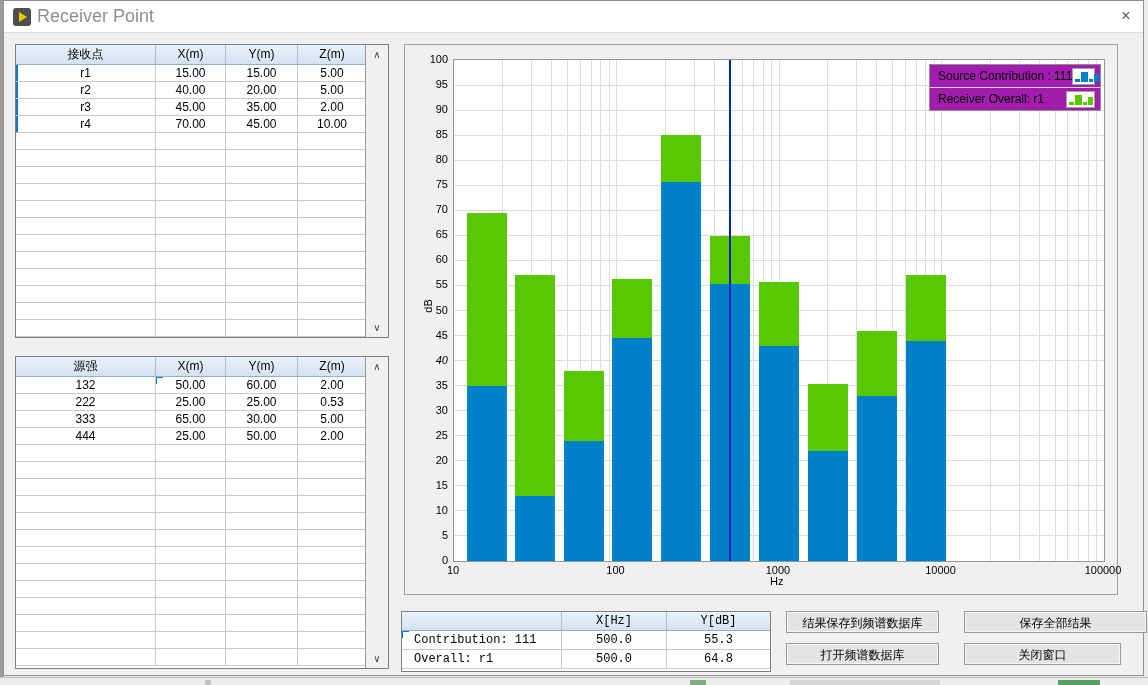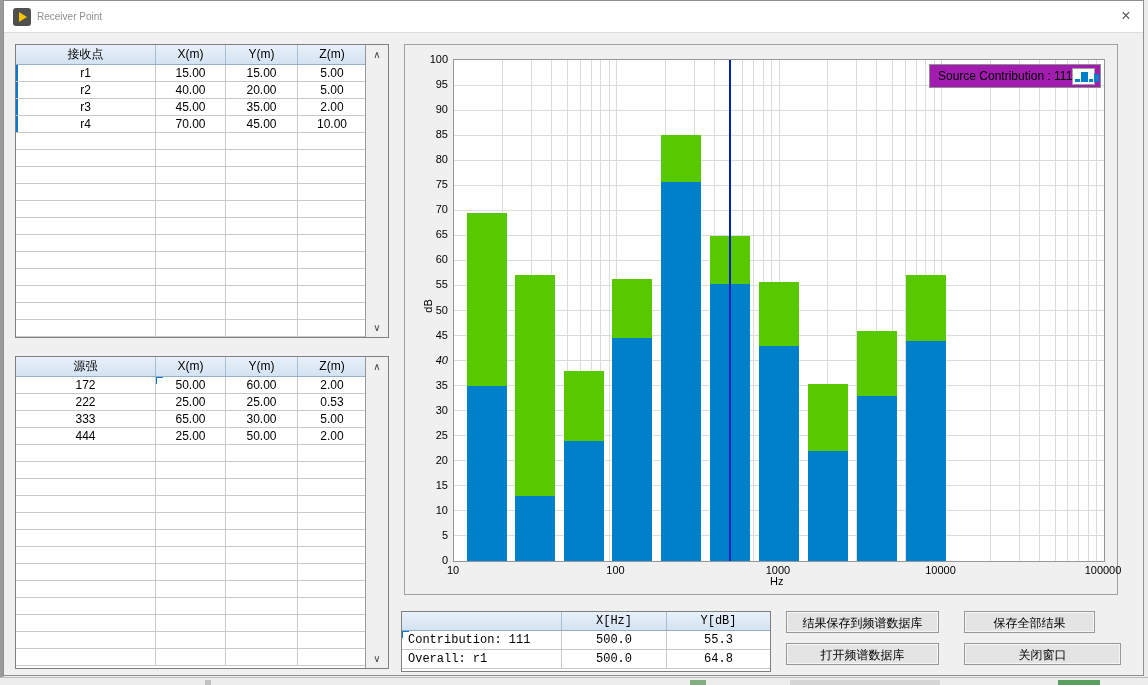--- a/index.html
+++ b/index.html
@@ -13,31 +13,31 @@
   
   .bg-left-strip{position:absolute;left:0;top:0;width:3px;height:677px;background:#9a9a9a;border-right:1px solid #c9c9c9;}
   .bg-bottom-strip{position:absolute;left:0;top:677px;width:1148px;height:8px;background:#ededed;border-top:1px solid #bdbdbd;}
   .bg-bottom-strip .blip{position:absolute;top:2px;height:5px;}
 
   
   .window{position:absolute;left:3px;top:0;width:1141px;height:676px;background:#f0f0f0;border:1px solid #8f8f8f;box-sizing:border-box;}
   .titlebar{position:absolute;left:0;top:0;right:0;height:31px;background:#ffffff;border-bottom:1px solid #dcdcdc;}
   .app-icon{position:absolute;left:9px;top:7px;width:18px;height:18px;background:#4f4f4f;border-radius:3px;}
   .app-icon .tri{position:absolute;left:6px;top:4px;width:0;height:0;border-left:8px solid #f2c500;border-top:5px solid transparent;border-bottom:5px solid transparent;}
-  .title-text{position:absolute;left:33px;top:0;line-height:31px;font-size:10px;color:#8f8f8f;}
+  .title-text{position:absolute;left:33px;top:0;line-height:31px;font-size:18px;color:#8f8f8f;}
   .close-btn{position:absolute;right:0;top:0;width:34px;height:31px;text-align:center;line-height:29px;font-size:16px;color:#5a5a5a;cursor:pointer;}
 
   
   .lv-table{position:absolute;background:#ffffff;border:1px solid #7f7f7f;box-sizing:content-box;}
   .lv-row{display:grid;height:17px;border-bottom:1px solid #c9c9c9;position:relative;box-sizing:border-box;}
   .lv-row.lv-header{height:20px;background:linear-gradient(180deg,#e9f1fa 0%,#d3e2f2 100%);border-bottom:1px solid #98aec6;}
   .lv-cell{border-right:1px solid #c9c9c9;text-align:center;font-size:12px;line-height:16px;overflow:hidden;white-space:nowrap;}
   .lv-header .lv-cell{line-height:19px;border-right:1px solid #a9bdd1;}
   .lv-cell:last-child{border-right:none;}
-  .lv-cell.left{text-align:left;padding-left:6px;}
+  .lv-cell.left{text-align:left;padding-left:12px;}
   .lv-row.marked::before{content:"";position:absolute;left:0;top:0;bottom:0;width:2px;background:#0a77d0;}
   .corner-mark{position:absolute;left:0;top:0;width:6px;height:6px;border-left:1px solid #0a77d0;border-top:1px solid #0a77d0;}
   .t-coord .lv-row{grid-template-columns:140px 70px 72px 68px;}
   .t-coord .lv-body{position:absolute;left:0;top:0;width:350px;}
   .t-info .lv-row{grid-template-columns:160px 105px 103px;font-family:Liberation Mono, monospace;}
   .t-info .lv-row{height:19px;}
   .t-info .lv-cell{line-height:18px;}
 
   .lv-scroll{position:absolute;top:0;bottom:0;right:0;width:22px;background:#f0f0f0;border-left:1px solid #989898;}
   .lv-scroll-btn{position:absolute;left:0;right:0;height:19px;display:flex;align-items:center;justify-content:center;font-size:10px;color:#454545;cursor:pointer;}
@@ -198,21 +198,21 @@
 
   <div class="lv-table t-coord" style="left:11px;top:355px;width:372px;height:311px;">
     <div class="lv-body" id="source-table-body">
         <div class="lv-row lv-header">
           <div class="lv-cell">源强</div>
           <div class="lv-cell">X(m)</div>
           <div class="lv-cell">Y(m)</div>
           <div class="lv-cell">Z(m)</div>
         </div>
         <div class="lv-row">
-          <div class="lv-cell">172</div>
+          <div class="lv-cell">132</div>
           <div class="lv-cell" style="position: relative;">50.00<span class="corner-mark"></span></div>
           <div class="lv-cell">60.00</div>
           <div class="lv-cell">2.00</div>
         </div>
         <div class="lv-row">
           <div class="lv-cell">222</div>
           <div class="lv-cell">25.00</div>
           <div class="lv-cell">25.00</div>
           <div class="lv-cell">0.53</div>
         </div>
@@ -430,20 +430,29 @@
     <div class="legend" id="legend">
         <div class="legend-row">
           <span class="legend-label">Source Contribution : 111</span>
           <span class="legend-key">
             <i style="left: 2px; width: 5px; height: 3px; background: rgb(0, 128, 200);"></i>
             <i style="left: 8px; width: 7px; height: 10px; background: rgb(0, 128, 200);"></i>
             <i style="left: 16px; width: 4px; height: 3px; background: rgb(0, 128, 200);"></i>
             <i style="left: 21px; width: 5px; height: 8px; background: rgb(0, 128, 200);"></i>
           </span>
         </div>
+        <div class="legend-row">
+          <span class="legend-label">Receiver Overall: r1</span>
+          <span class="legend-key">
+            <i style="left: 2px; width: 5px; height: 3px; background: rgb(88, 200, 0);"></i>
+            <i style="left: 8px; width: 7px; height: 10px; background: rgb(88, 200, 0);"></i>
+            <i style="left: 16px; width: 4px; height: 3px; background: rgb(88, 200, 0);"></i>
+            <i style="left: 21px; width: 5px; height: 8px; background: rgb(88, 200, 0);"></i>
+          </span>
+        </div>
       </div>
   </div>
 
   <div class="lv-table t-info" style="left:397px;top:610px;width:368px;height:59px;">
     <div class="lv-body" id="cursor-table-body">
         <div class="lv-row lv-header">
           <div class="lv-cell"></div>
           <div class="lv-cell">X[Hz]</div>
           <div class="lv-cell">Y[dB]</div>
         </div>
@@ -454,21 +463,21 @@
         </div>
         <div class="lv-row">
           <div class="lv-cell left">Overall: r1</div>
           <div class="lv-cell">500.0</div>
           <div class="lv-cell">64.8</div>
         </div>
       </div>
   </div>
 
   <button class="win-btn" style="left:782px;top:610px;width:153px;">结果保存到频谱数据库</button>
-  <button class="win-btn" style="left:960px;top:610px;width:131px;">保存全部结果</button>
+  <button class="win-btn" style="left:960px;top:610px;width:183px;">保存全部结果</button>
   <button class="win-btn" style="left:782px;top:642px;width:153px;">打开频谱数据库</button>
   <button class="win-btn" style="left:960px;top:642px;width:157px;">关闭窗口</button>
 
 </div>
 
 <div class="bg-bottom-strip">
   <span class="blip" style="left:205px;width:6px;background:#c2c2c2;"></span>
   <span class="blip" style="left:690px;width:16px;background:#7fae7f;"></span>
   <span class="blip" style="left:790px;width:150px;background:#d6d6d6;"></span>
   <span class="blip" style="left:1058px;width:42px;background:#59a05e;"></span>

